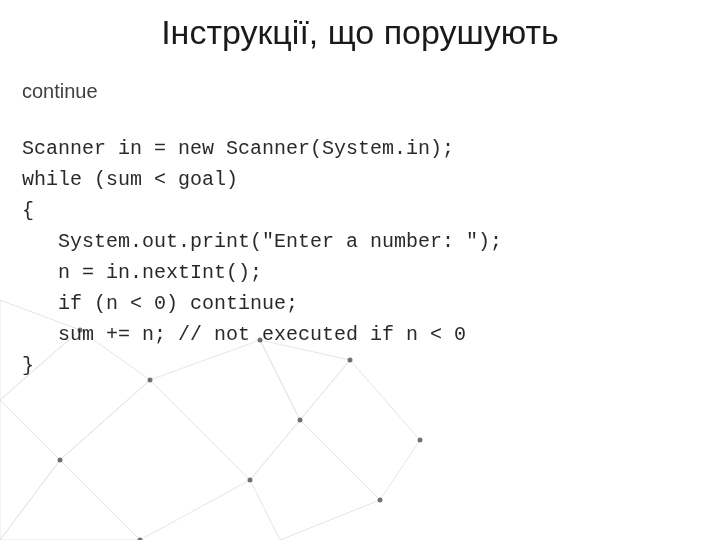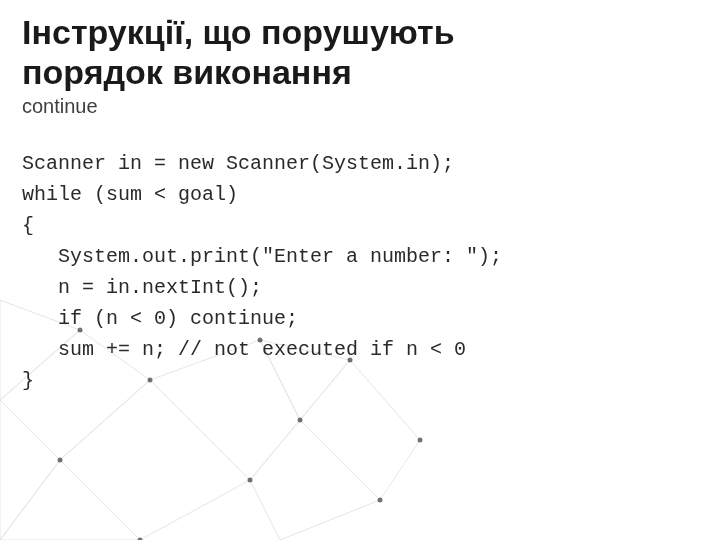--- a/index.html
+++ b/index.html
@@ -18,26 +18,26 @@
     pointer-events: none;
   }
   .slide {
     position: relative;
     z-index: 1;
     width: 100%;
     height: 100%;
     padding: 12px 22px 0 22px;
   }
   .title {
-    text-align: left;
+    text-align: center;
     font-size: 34px;
     line-height: 1.18;
     color: #1a1a1a;
-    font-weight: 700;
-    margin-bottom: 3px;
+    font-weight: 400;
+    margin-bottom: 28px;
   }
   .keyword {
     color: #404040;
     font-size: 20px;
     margin-bottom: 30px;
   }
   .code {
     font-family: "Courier New", Courier, monospace;
     font-size: 20px;
     line-height: 1.55;
@@ -70,21 +70,20 @@
     <circle cx="80" cy="330" r="2.5"></circle>
     <circle cx="140" cy="540" r="2.5"></circle>
     <circle cx="380" cy="500" r="2.5"></circle>
     <circle cx="420" cy="440" r="2.5"></circle>
   </g>
 </svg>
 
 <div class="slide">
   <h1 class="title">
     <span>Інструкції, що порушують</span><br>
-    <span>порядок виконання</span>
   </h1>
 
   <div class="keyword">continue</div>
 
   <div class="code"><span>Scanner in = new Scanner(System.in);</span>
 <span>while (sum &lt; goal)</span>
 <span>{</span>
 <span>   System.out.print("Enter a number: ");</span>
 <span>   n = in.nextInt();</span>
 <span>   if (n &lt; 0) continue;</span>

